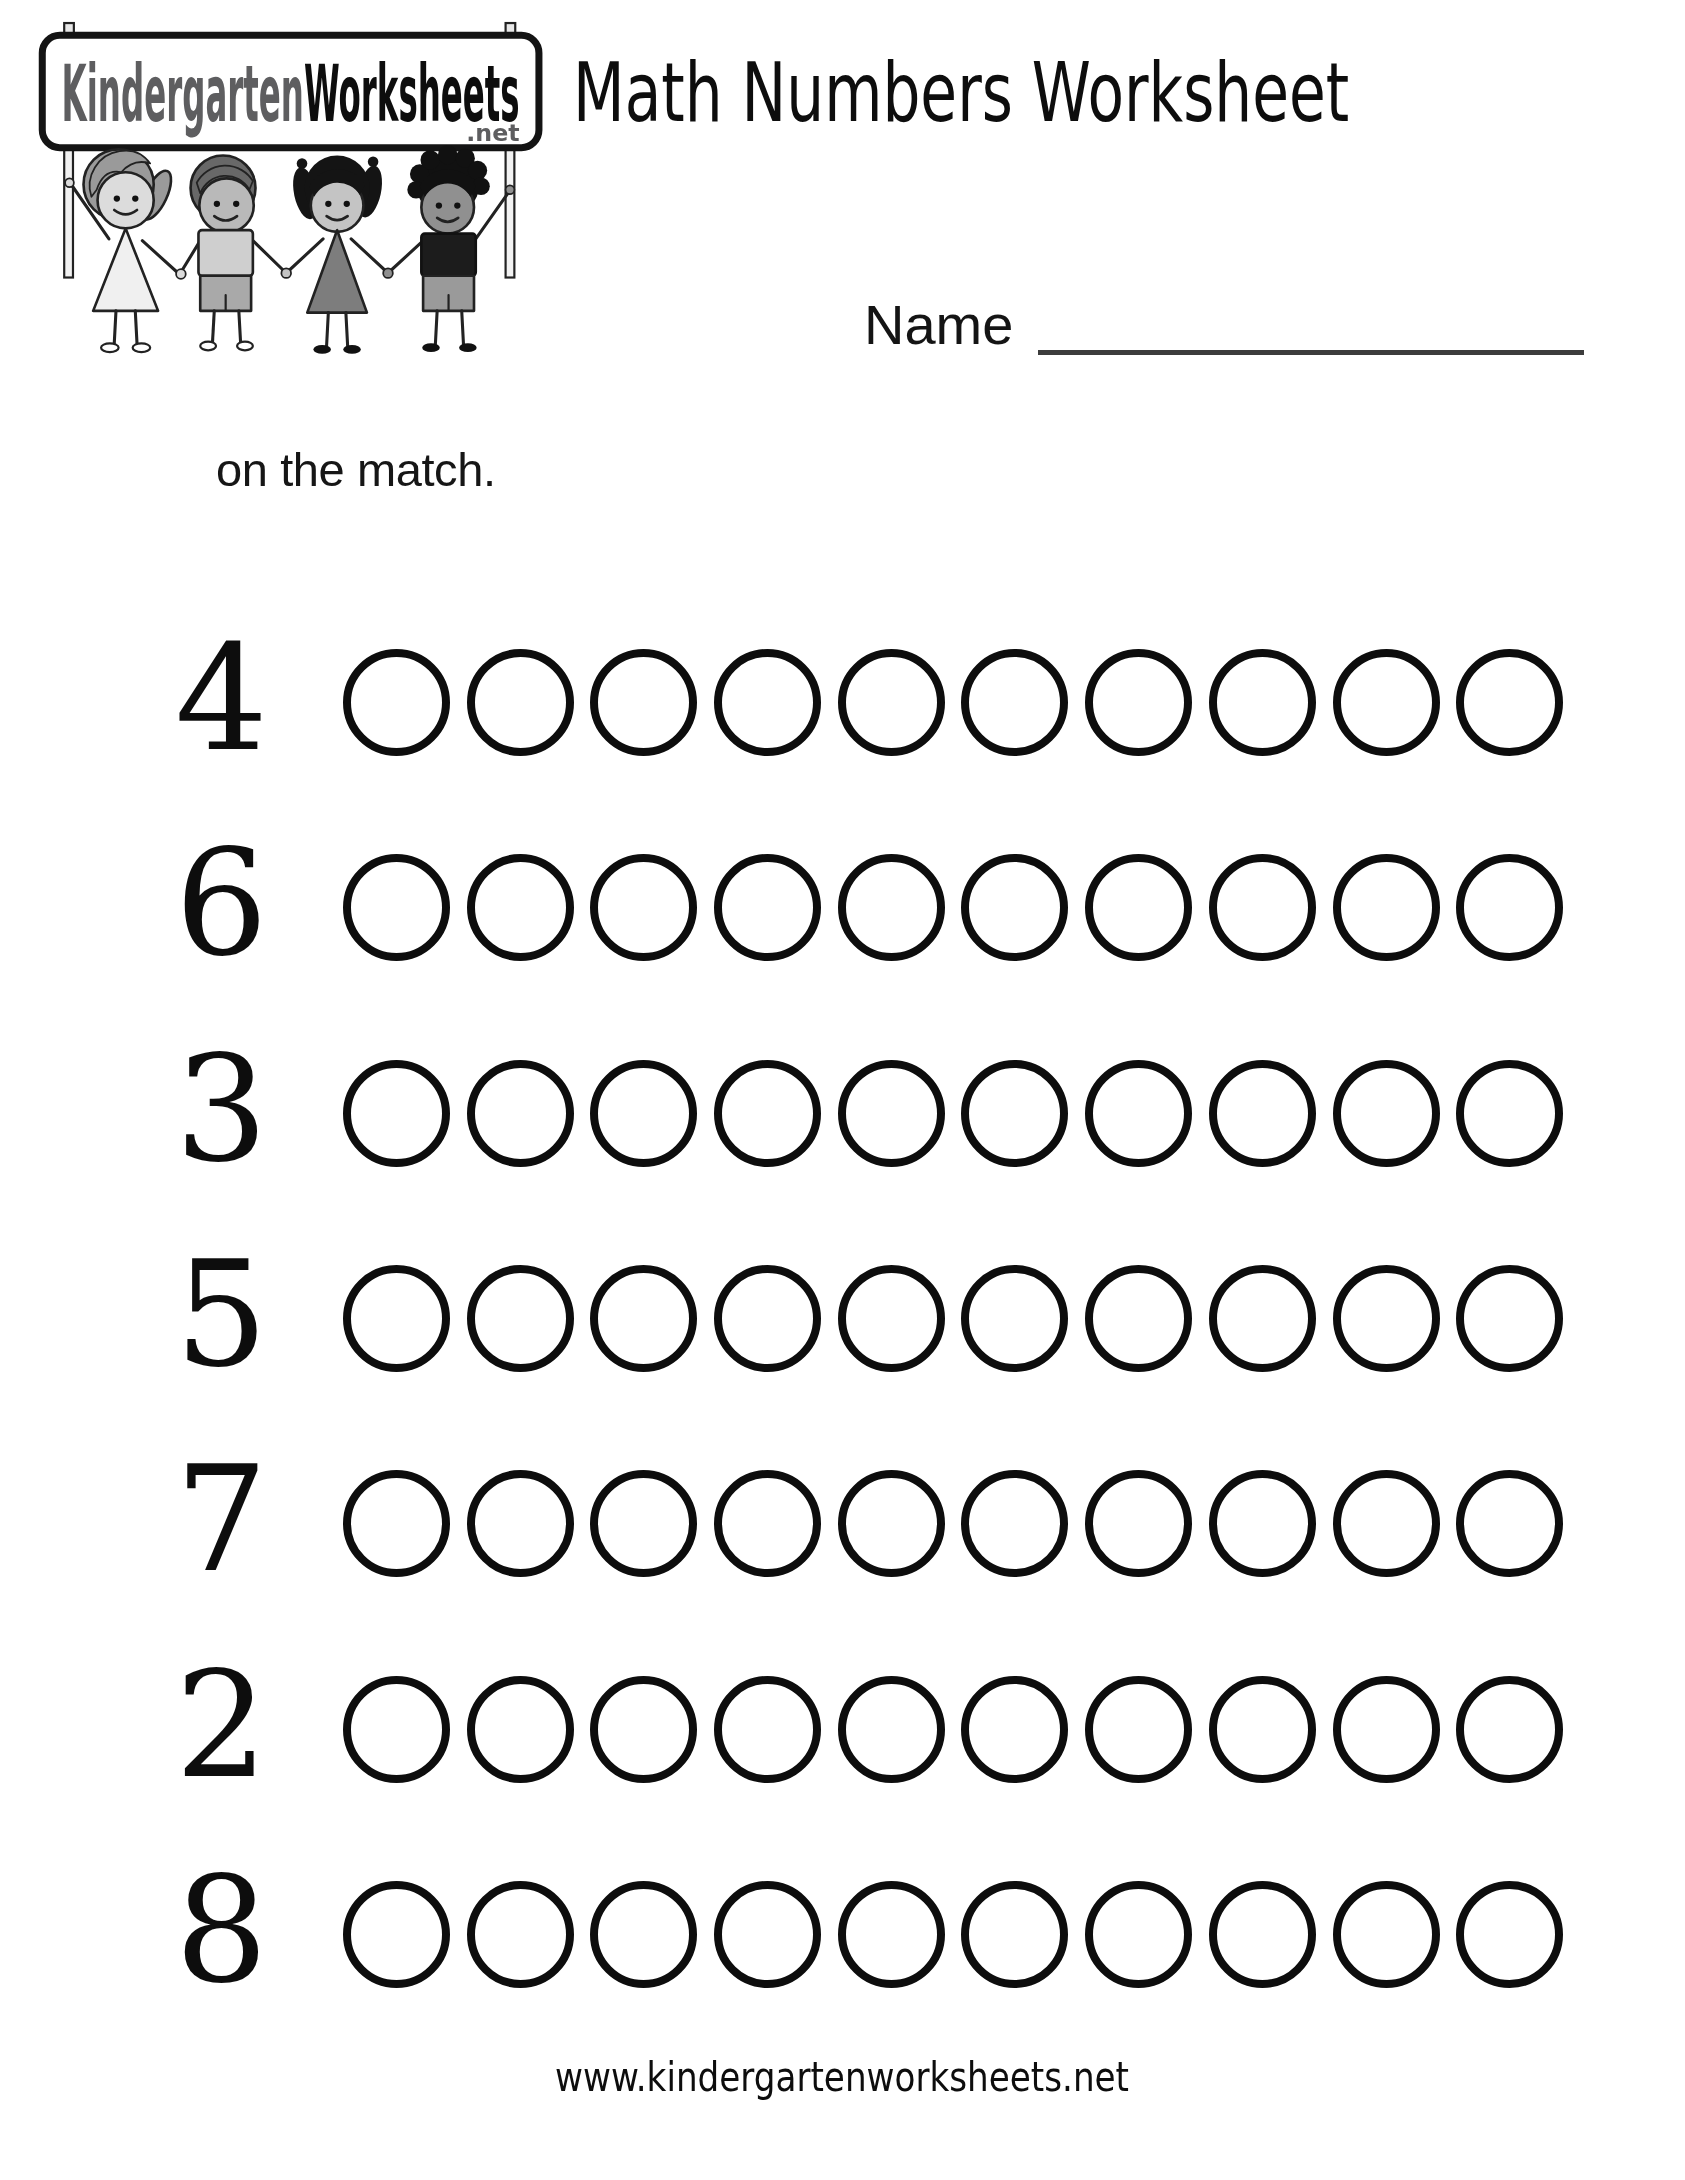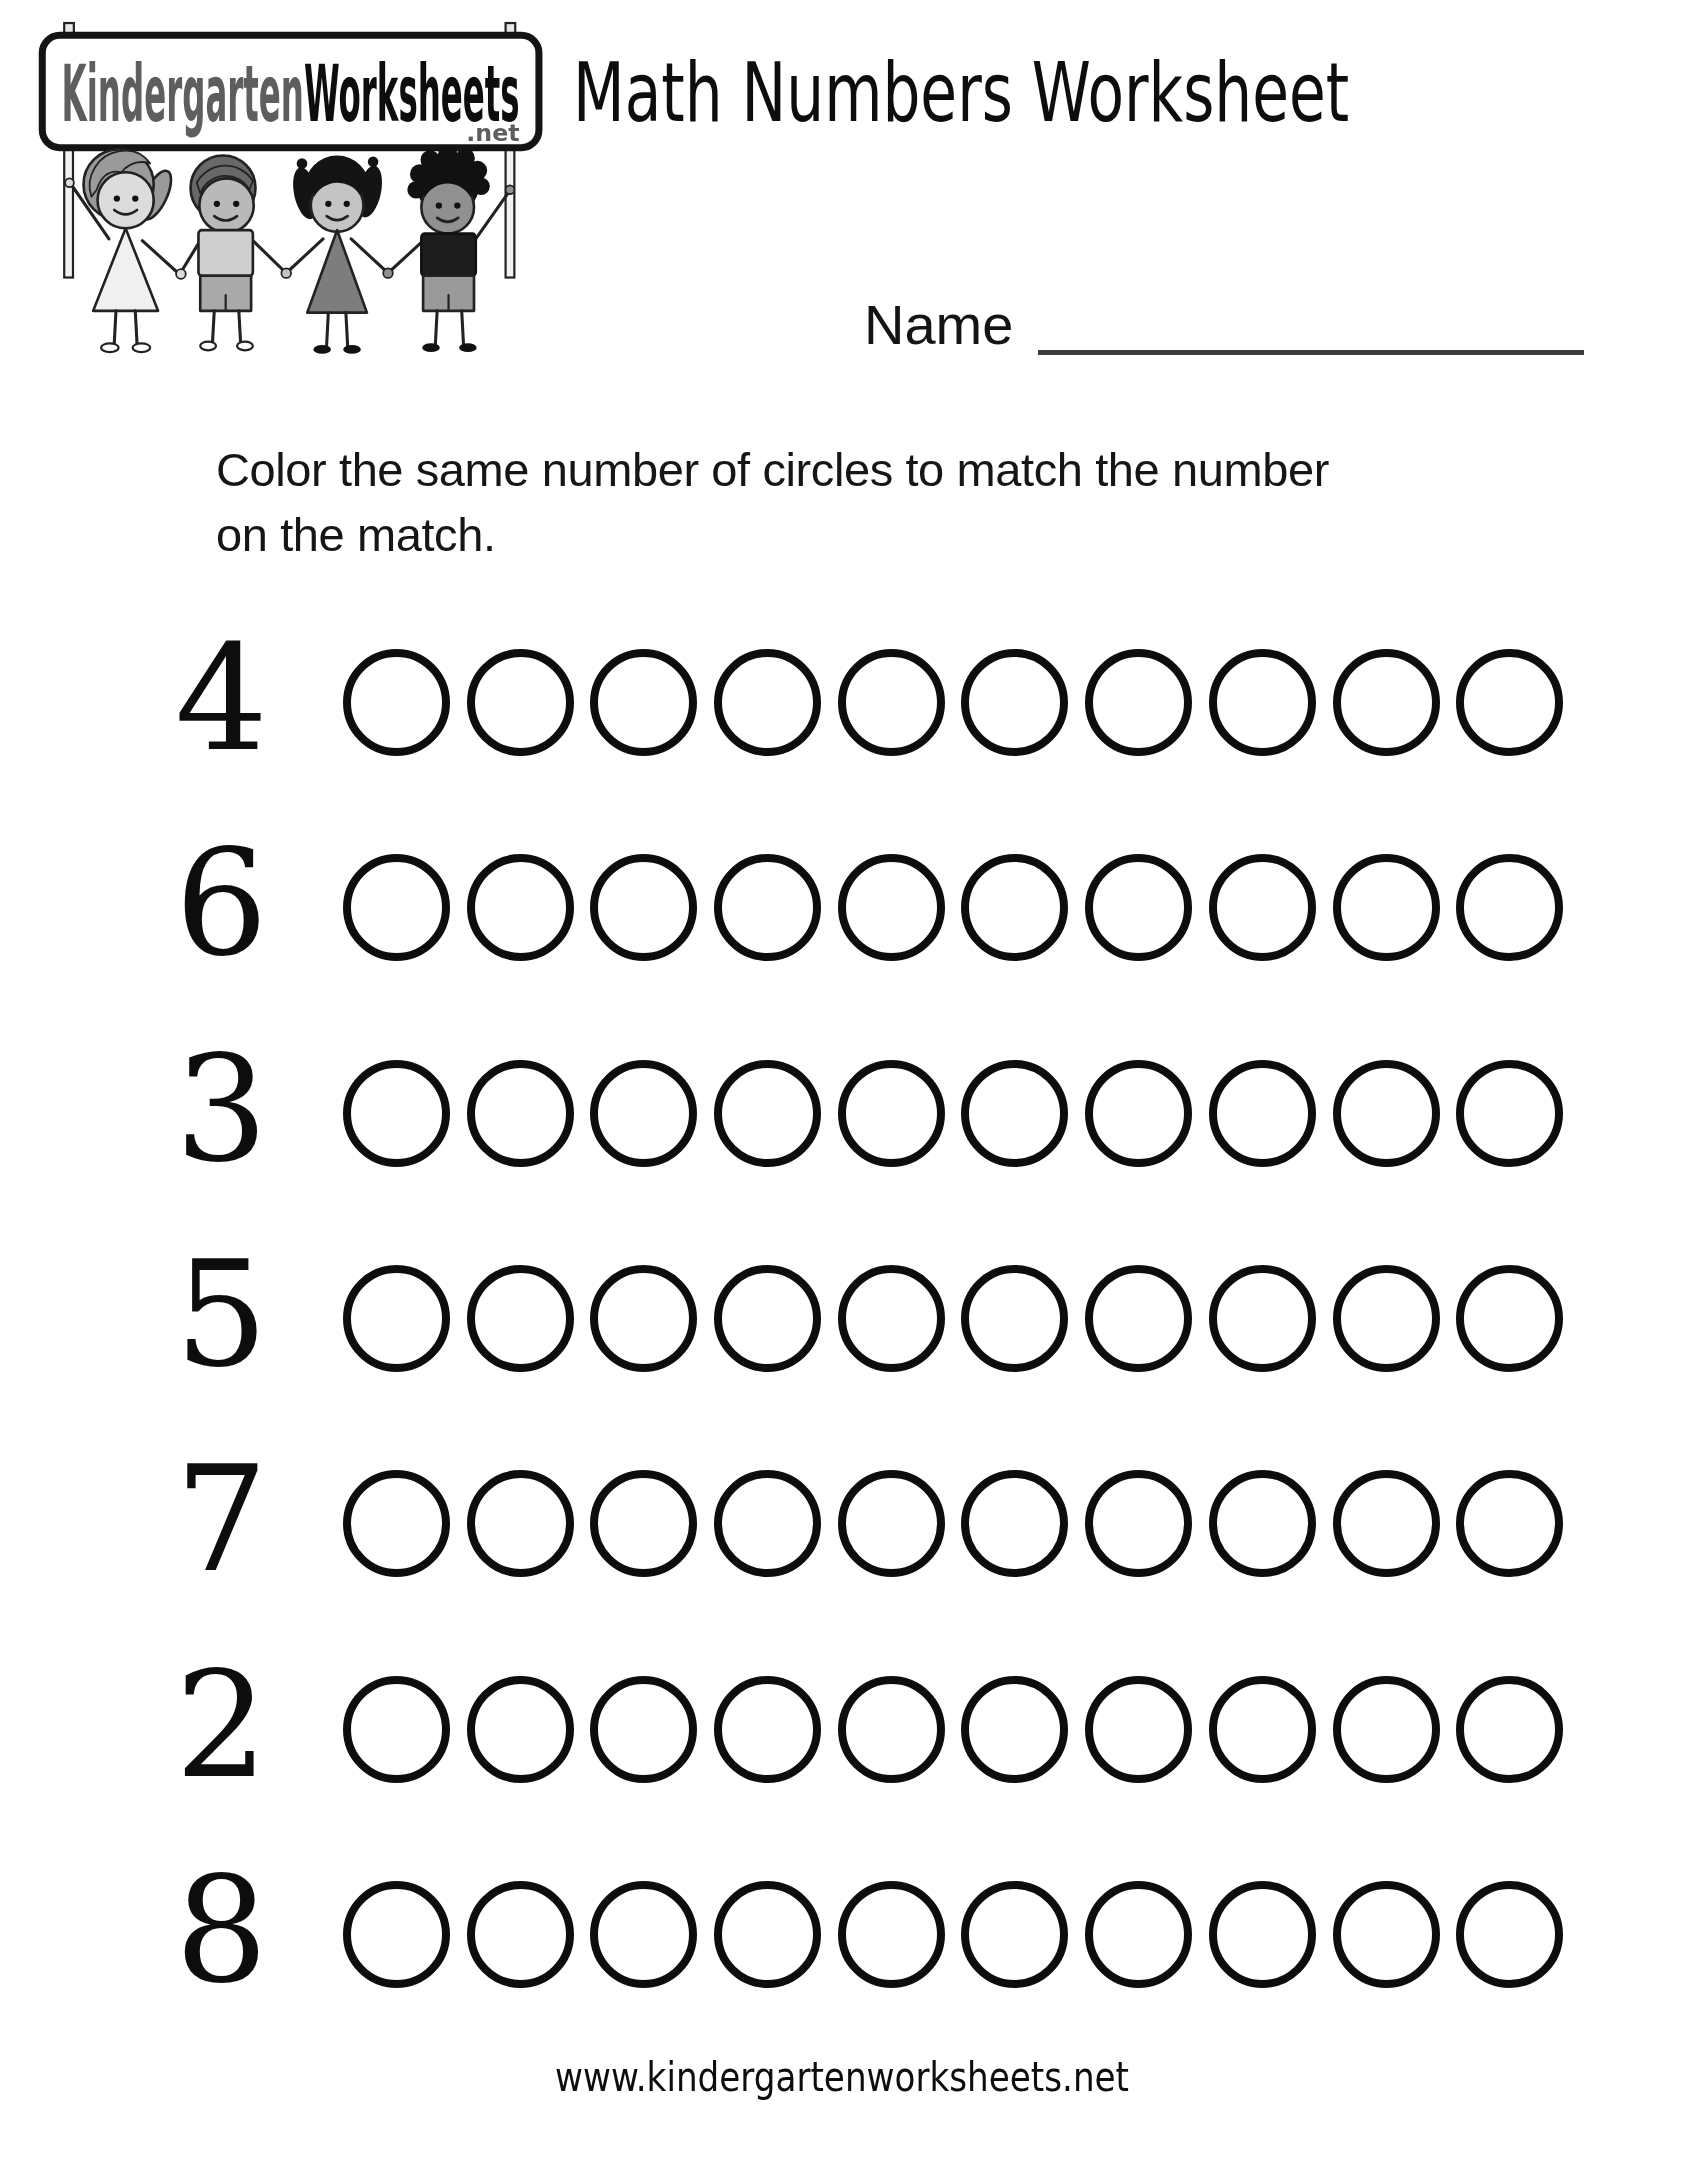--- a/index.html
+++ b/index.html
@@ -161,21 +161,20 @@
   <svg id="title-svg" width="808" height="114" viewBox="0 0 920 130">
     <g transform="translate(0,98) scale(1,1.18)">
       <text x="4" y="0" font-family="DejaVu Sans, Liberation Sans, sans-serif" font-size="80" fill="#0d0d0d" textLength="885" lengthAdjust="spacingAndGlyphs">Math Numbers Worksheet</text>
     </g>
   </svg>
 
   <div id="name-label">Name</div>
   <div id="name-line"></div>
 
   <div id="instructions">
-    <div>Color the same number of circles to match the number</div>
     <div>on the match.</div>
   </div>
 
   <div id="rows">
       <div class="ws-row" style="top: 648px;">
       <div class="row-number">4</div>
       <div class="circle-group">
           <div class="count-circle"></div>
           <div class="count-circle"></div>
           <div class="count-circle"></div>

